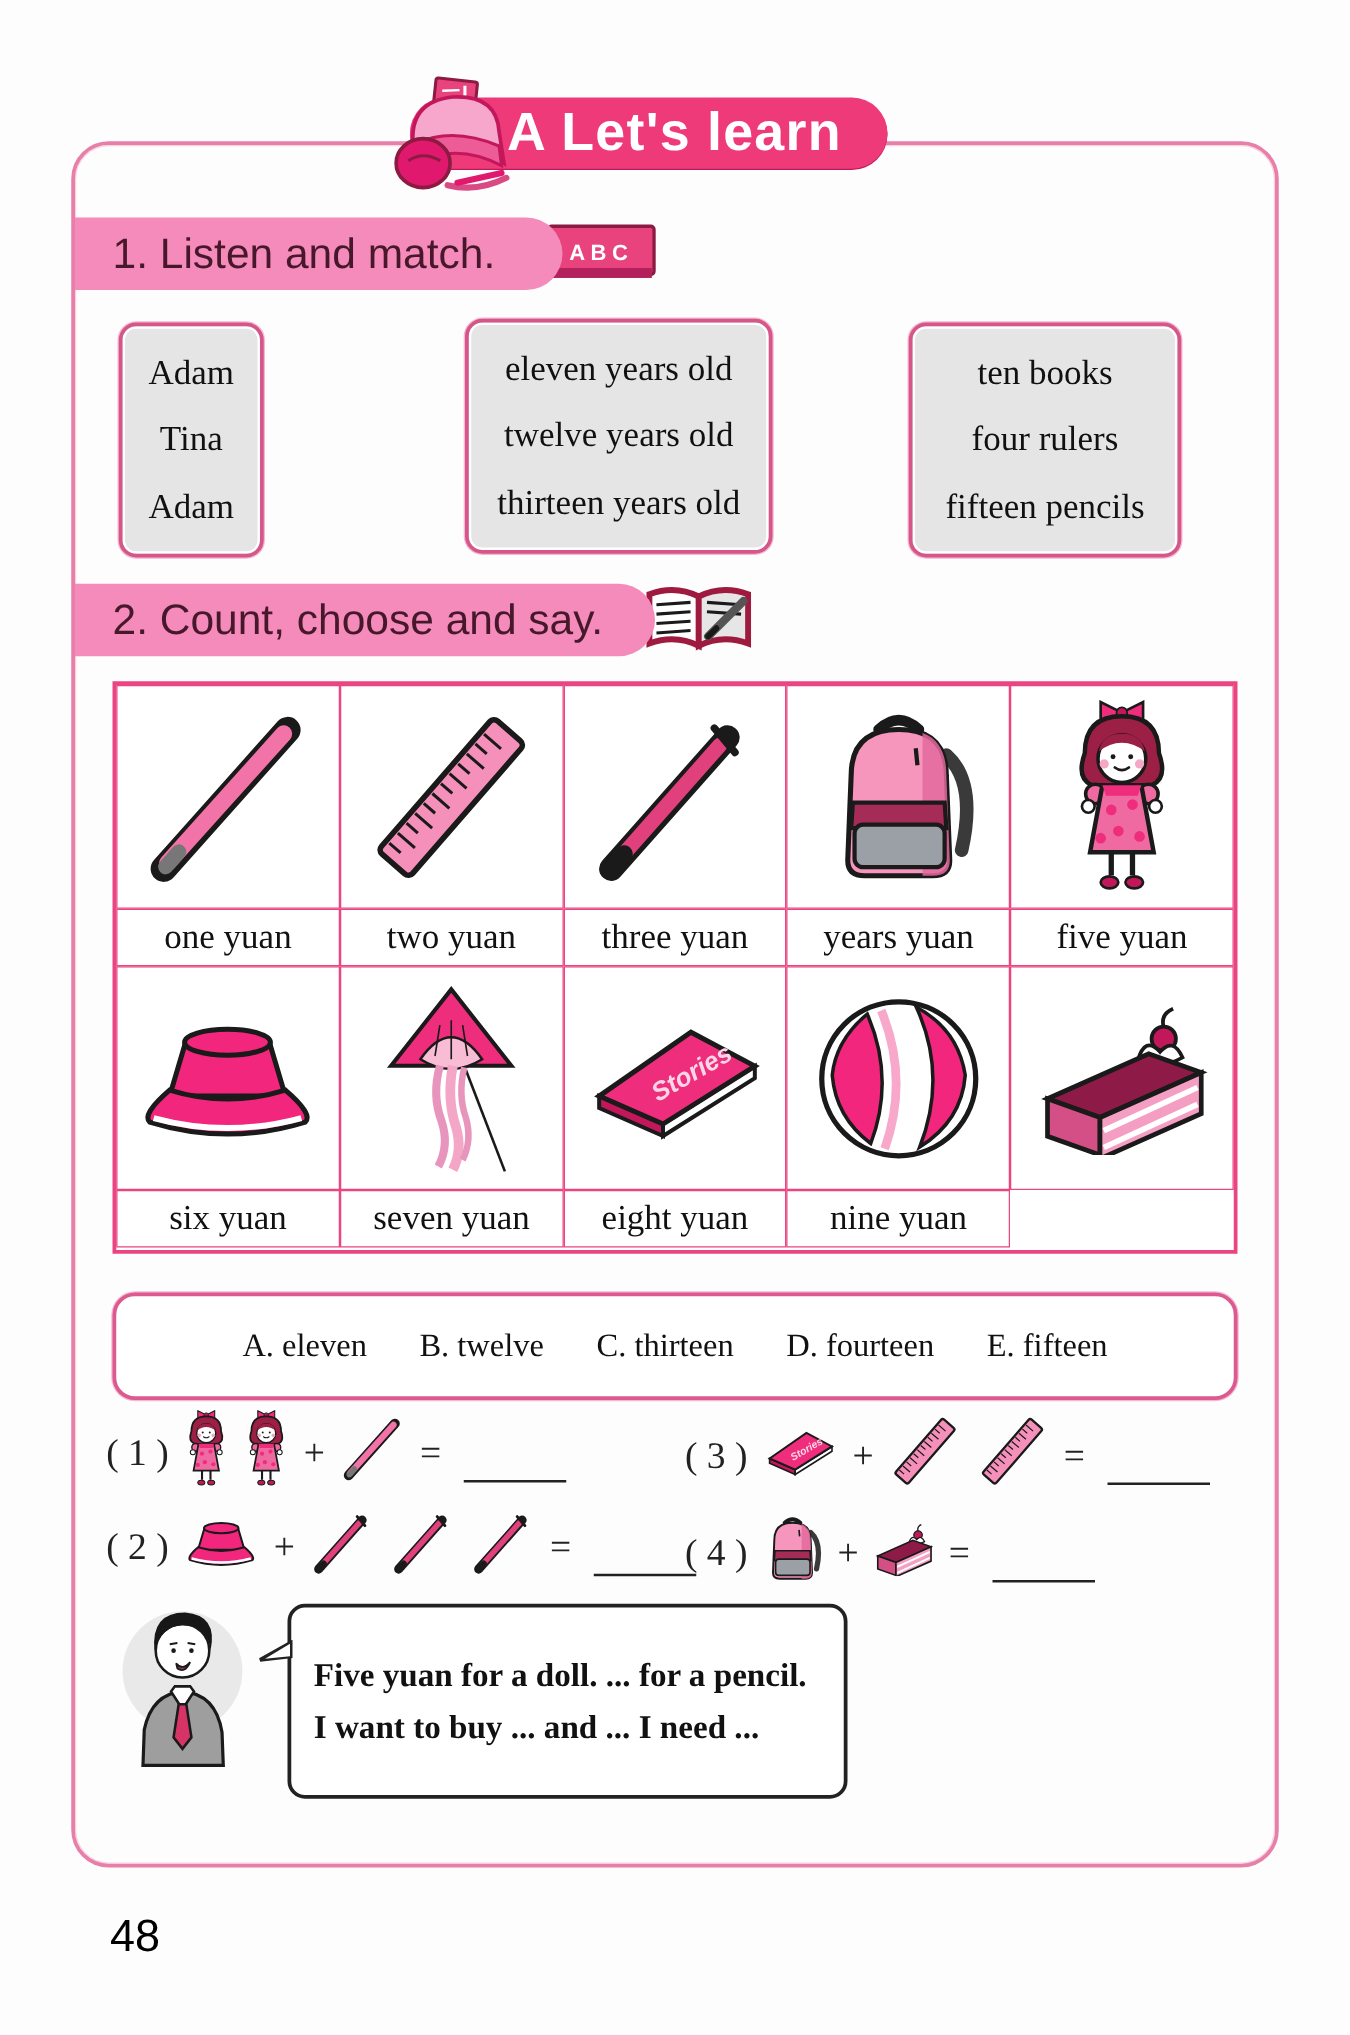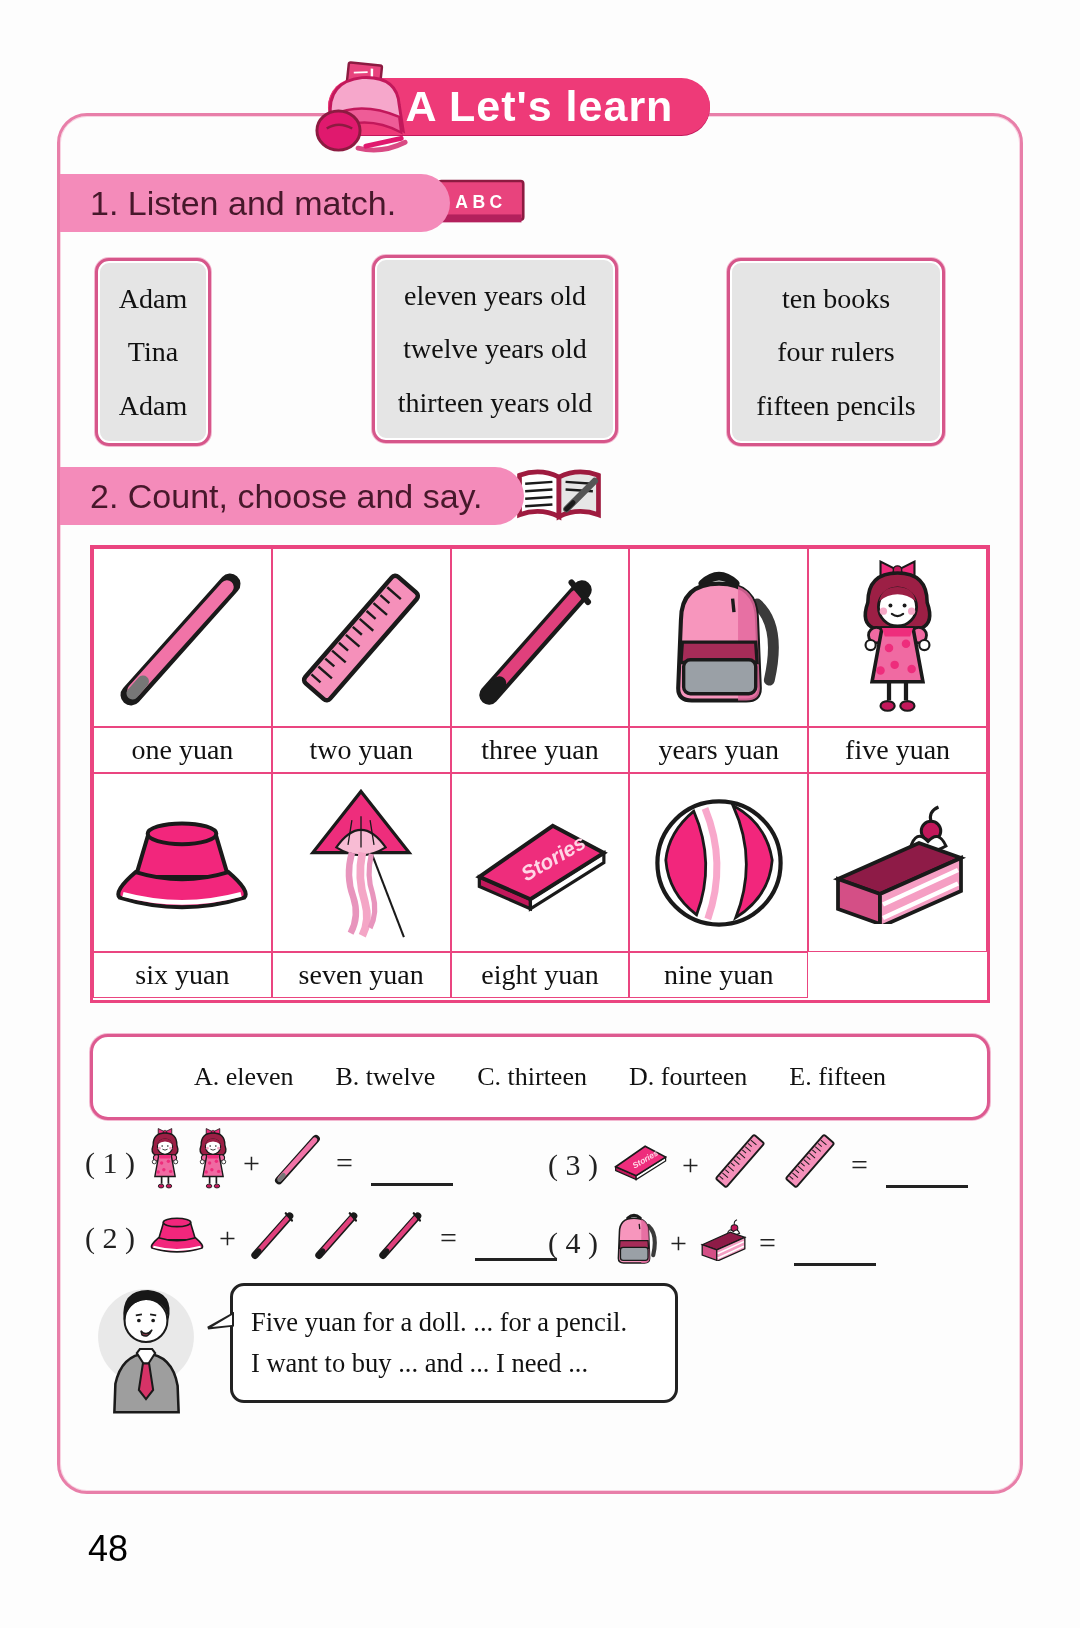--- a/index.html
+++ b/index.html
@@ -59,24 +59,24 @@
   .eq .isvg{width:56px;height:56px;}
   .eq .icon-doll .isvg{width:40px;height:62px;}
   .eq .icon-hat .isvg{width:64px;height:40px;}
   .eq .icon-book .isvg{width:64px;height:40px;}
   .eq .icon-backpack .isvg{width:52px;height:58px;}
   .eq .icon-cake .isvg{width:52px;height:44px;}
   .eq .icon-ruler .isvg{width:62px;height:62px;}
   .blank{display:inline-block;width:82px;height:2.5px;background:#222;transform:translateY(22px);margin-left:8px;}
   
   .avatar{position:absolute;left:95px;top:1276px;width:102px;height:138px;}
-  .bubble{position:absolute;left:230px;top:1283px;width:448px;height:120px;background:#fff;
+  .bubble{position:absolute;left:230px;top:1283px;width:448px;height:156px;background:#fff;
     border:3px solid #222;border-radius:14px;display:flex;flex-direction:column;justify-content:center;
     gap:10px;padding:6px 14px 6px 18px;font-family:"Liberation Serif","DejaVu Serif",serif;
-    font-size:26.5px;color:#111;box-sizing:border-box;}
+    font-size:26.5px;color:#111;box-sizing:border-box;font-weight:bold;}
   .bubble-ptr{position:absolute;left:-27px;top:26px;width:28px;height:26px;}
   .page-num{position:absolute;left:88px;top:1528px;font-size:36px;color:#000000;}
   .defs{position:absolute;width:0;height:0;overflow:hidden;}
 </style>
 </head>
 <body>
 
 <svg class="defs" aria-hidden="true">
   <defs>
     <symbol id="sym-pencil" viewBox="0 0 100 100">

